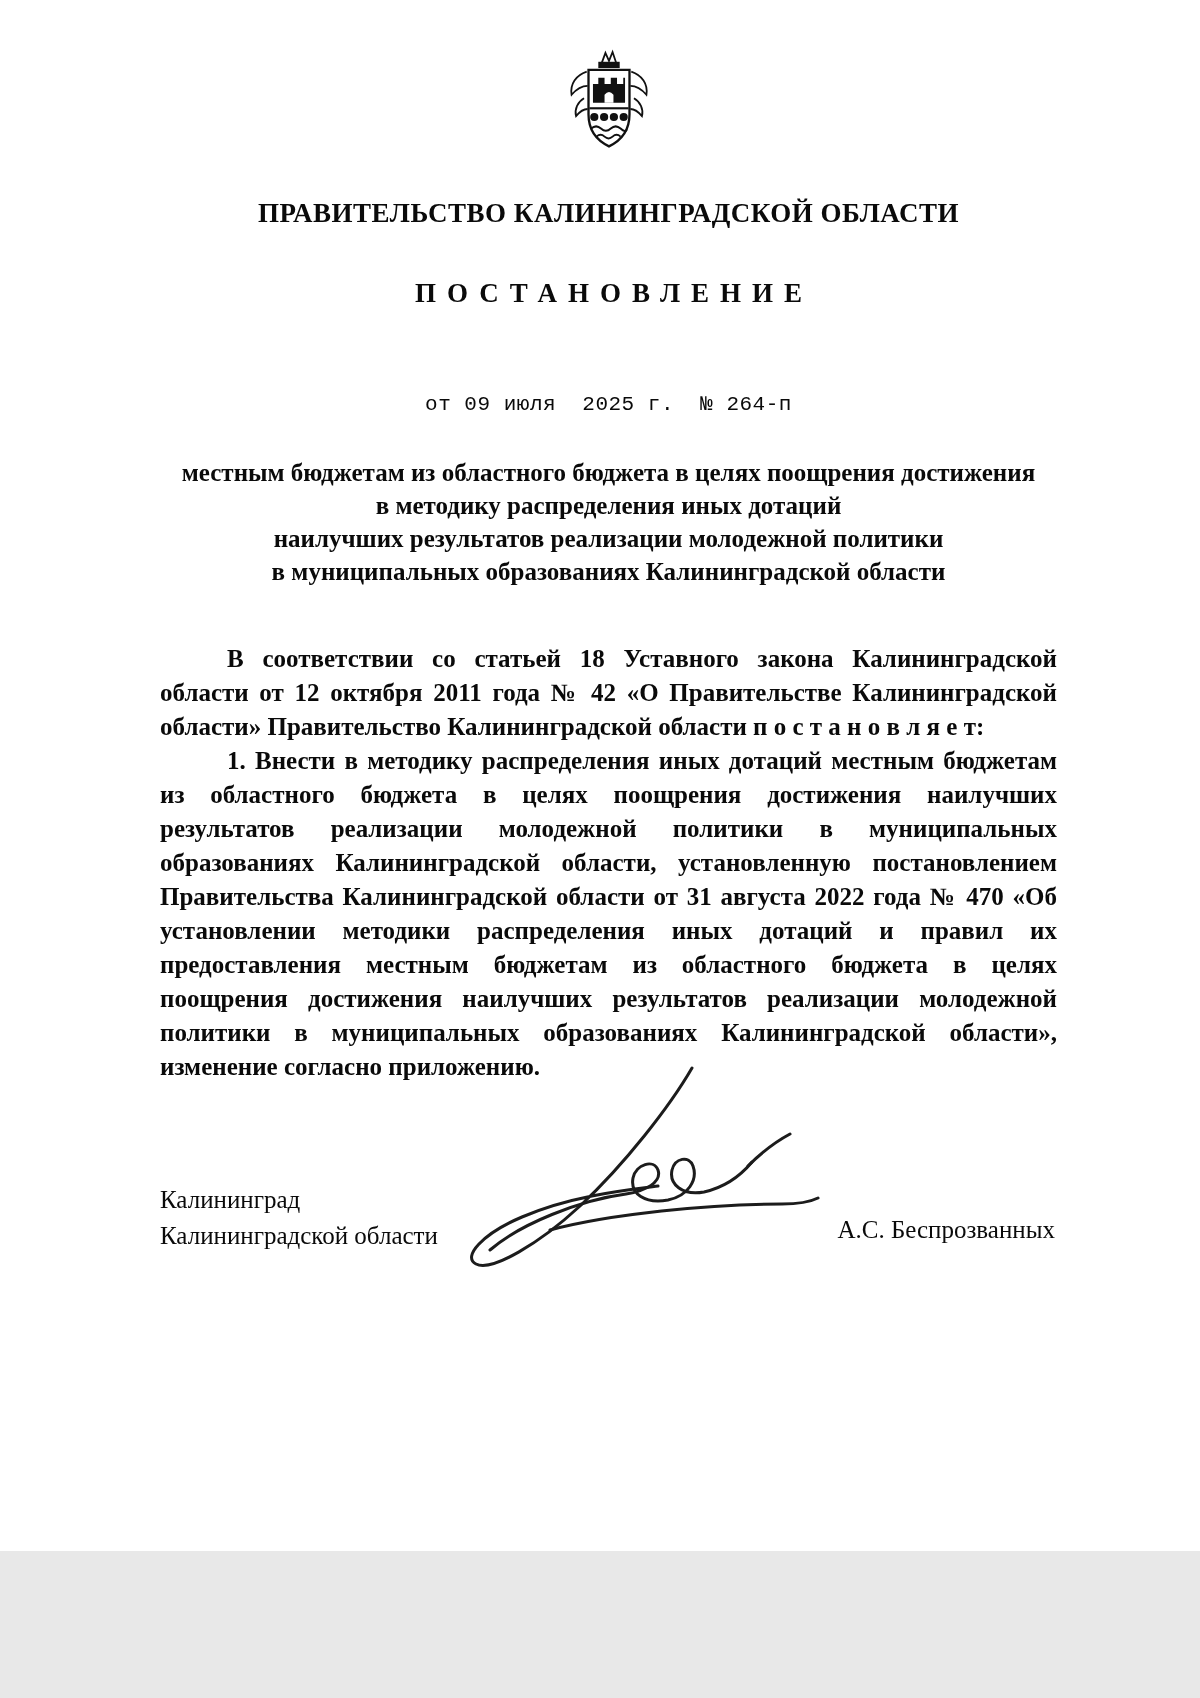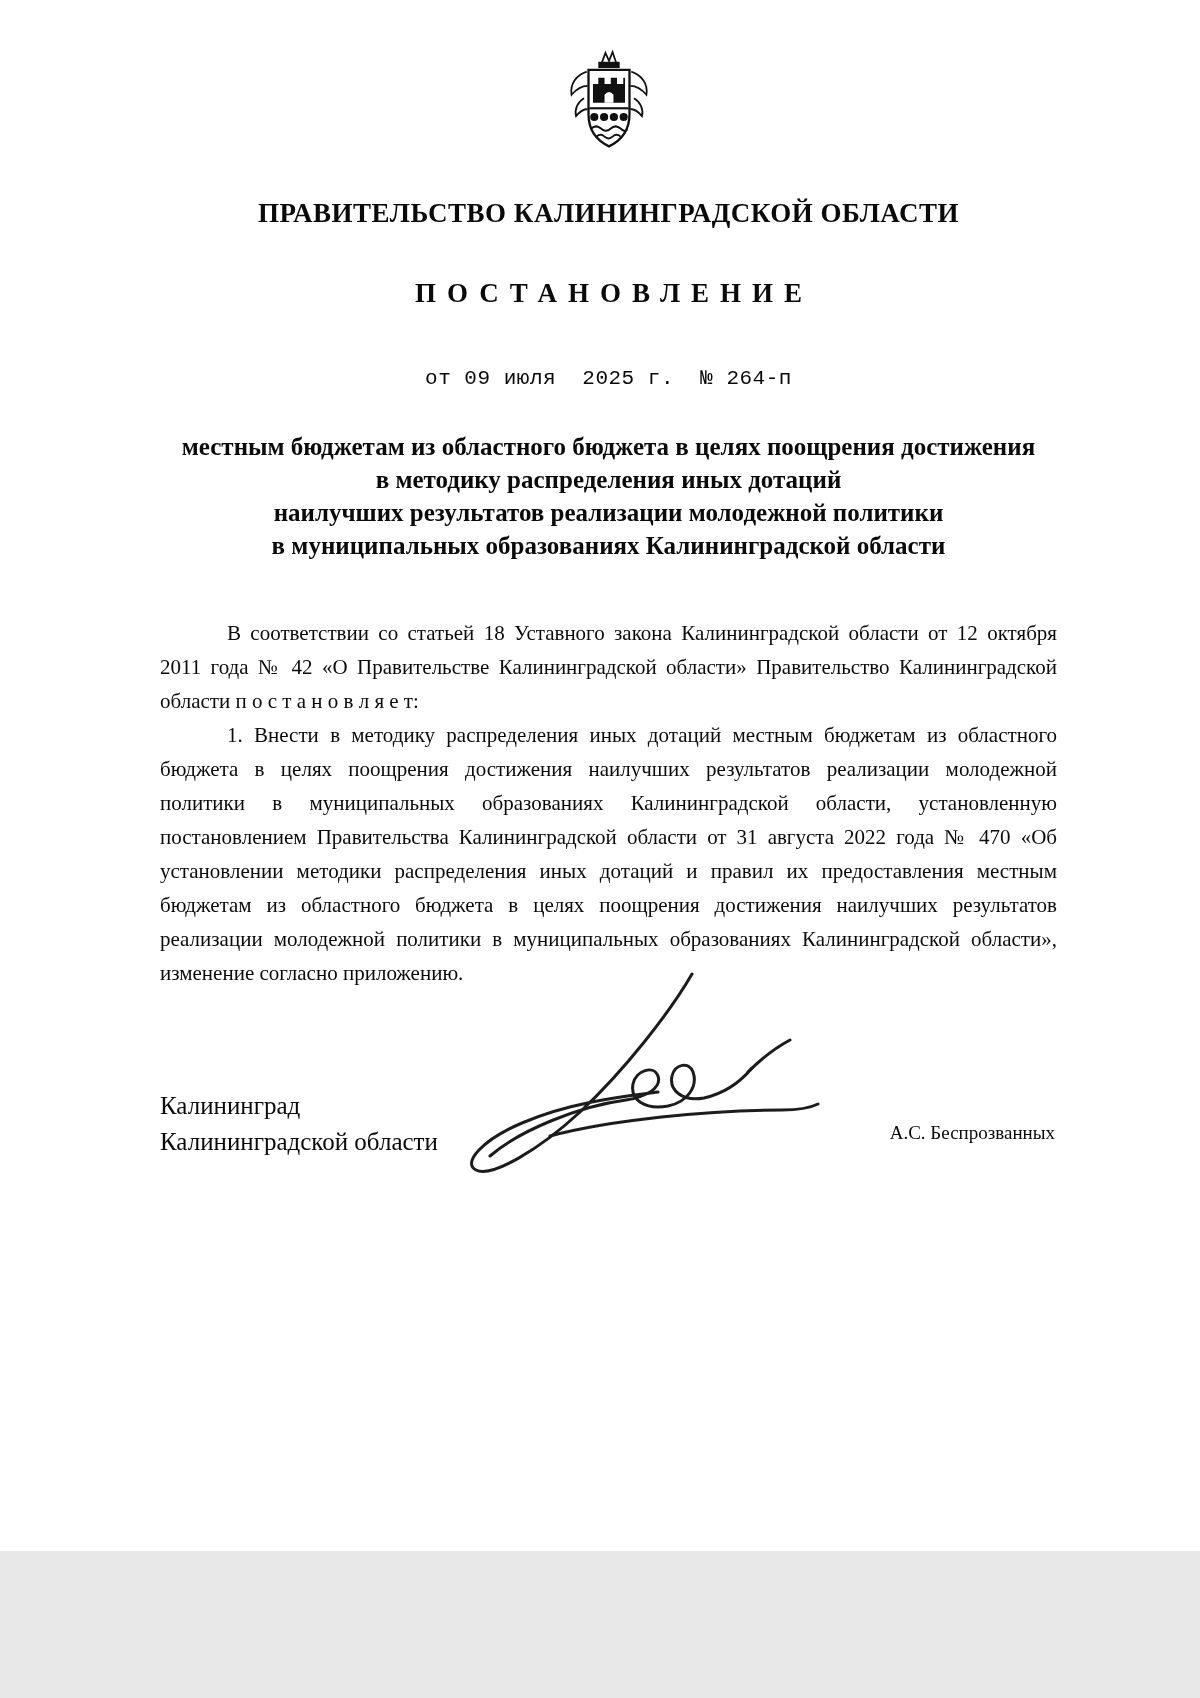--- a/index.html
+++ b/index.html
@@ -27,59 +27,60 @@
     white-space: nowrap;
   }
   .doc-type {
     margin-top: 49px;
     font-size: 27px;
     font-weight: bold;
     letter-spacing: 11px;
     padding-left: 11px; 
   }
   .date-line {
-    margin-top: 58px;
+    margin-top: 84px;
     font-family: "Liberation Mono", "DejaVu Sans Mono", monospace;
     font-size: 21px;
     white-space: pre;
     letter-spacing: 0.5px;
   }
   .city {
     margin-top: 7px;
     font-size: 25px;
   }
   .doc-title {
     margin-top: 40px;
     font-size: 25px;
     font-weight: bold;
     line-height: 33px;
     text-align: center;
   }
   .body-text {
     margin-top: 54px;
-    font-size: 21px;
+    font-size: 25px;
     line-height: 34px;
     text-align: justify;
+    font-weight: bold;
   }
   .body-text p { margin: 0; text-indent: 67px; }
   .sign-block {
     position: relative;
     margin: 86px 143px 0 160px;
     height: 140px;
   }
   .sign-post {
     position: absolute;
     left: 0; top: 12px;
     font-size: 25px;
     line-height: 36px;
   }
   .sign-name {
     position: absolute;
     right: 2px; top: 46px;
-    font-size: 19px;
+    font-size: 25px;
     white-space: nowrap;
   }
   .sign-autograph {
     position: absolute;
     left: 270px; top: -116px;
     width: 410px; height: 236px;
   }
   .sign-autograph svg { width: 100%; height: 100%; }
 </style>
 </head>

